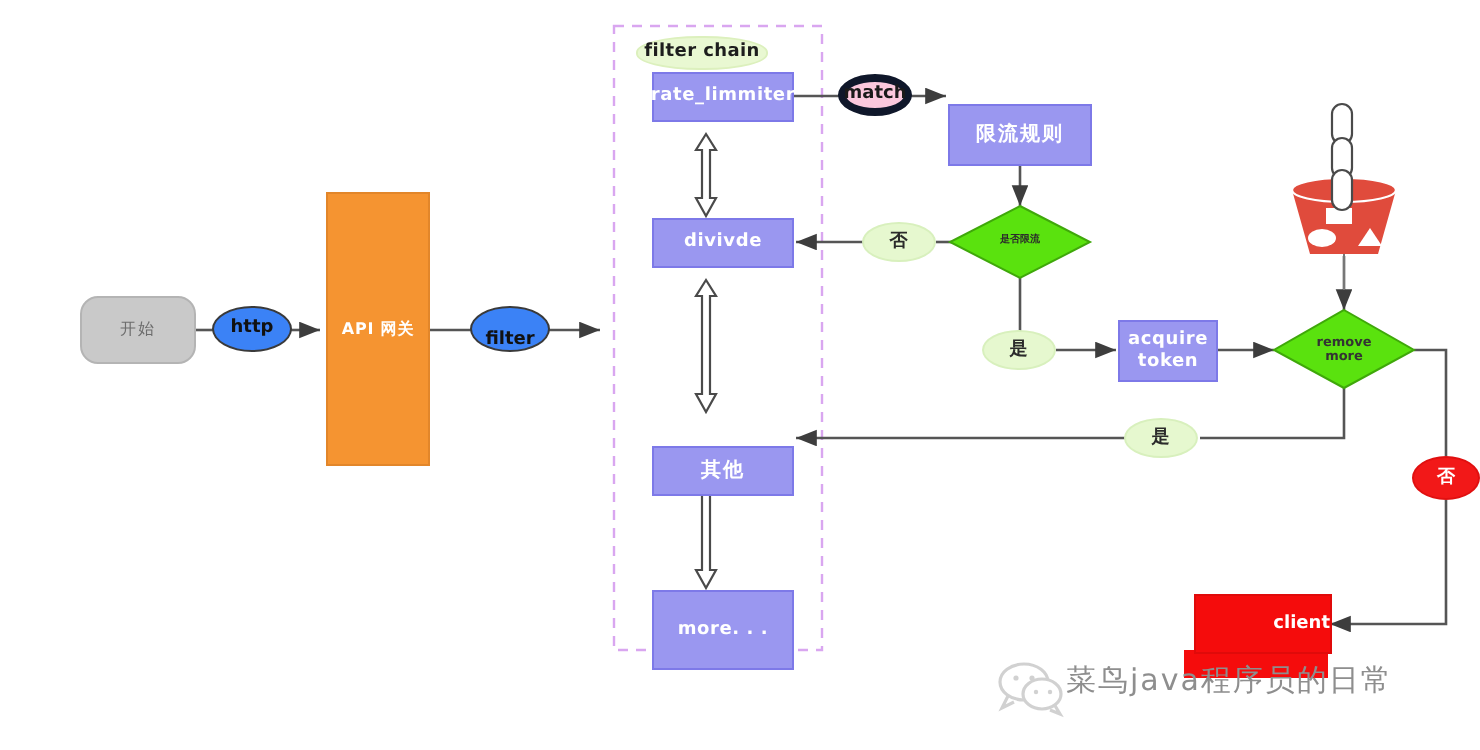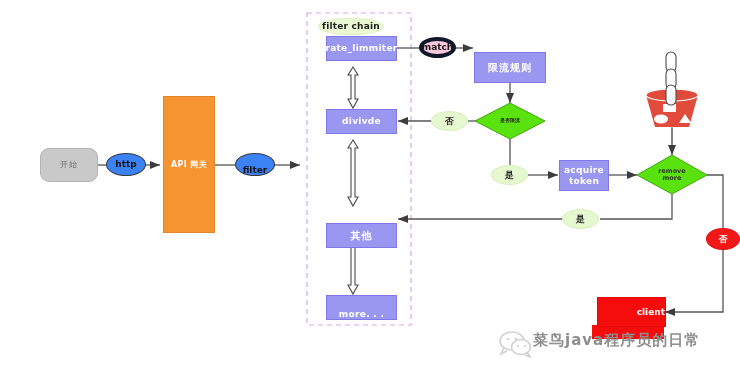--- a/index.html
+++ b/index.html
@@ -61,21 +61,21 @@
   }
   .clientbox{
     background:#f50c0c;border:1px solid #e00a0a;
     color:#ffffff;font-size:9px;font-weight:700;justify-content:flex-end;
   }
   .fc-tag{
     background:#e9f8d2;border:1px solid #dcf0bd;border-radius:48%;
     color:#1d1d1d;font-size:9px;font-weight:700;letter-spacing:.2px;
   }
   .wm{
-    position:absolute;color:#8e8e8e;font-size:15px;font-weight:700;
+    position:absolute;color:#8e8e8e;font-size:15px;font-weight:400;
     letter-spacing:1px;white-space:nowrap;font-family:"DejaVu Sans",sans-serif;
   }
 </style>
 </head>
 <body>
 
 <div id="stage">
 
   <svg width="740" height="375">
     <defs>
@@ -195,21 +195,21 @@
   </div>
 
   <div class="node-label pbox" style="left:326px;top:109px;width:71px;height:25px;">
     <span>divivde</span>
   </div>
 
   <div class="node-label pbox cn" style="left:326px;top:207px;width:71px;height:25px;">
     <span>其他</span>
   </div>
 
-  <div class="node-label pbox" style="left:326px;top:295px;width:71px;height:25px;align-items:flex-end;">
+  <div class="node-label pbox" style="left:326px;top:295px;width:71px;height:40px;">
     <span>more. . .</span>
   </div>
 
   <div class="node-label pill pink" style="left:419px;top:37px;width:37px;height:21px;">
     <span>match</span>
   </div>
 
   <div class="node-label pbox cn" style="left:474px;top:36px;width:72px;height:31px;">
     <span>限流规则</span>
   </div>

